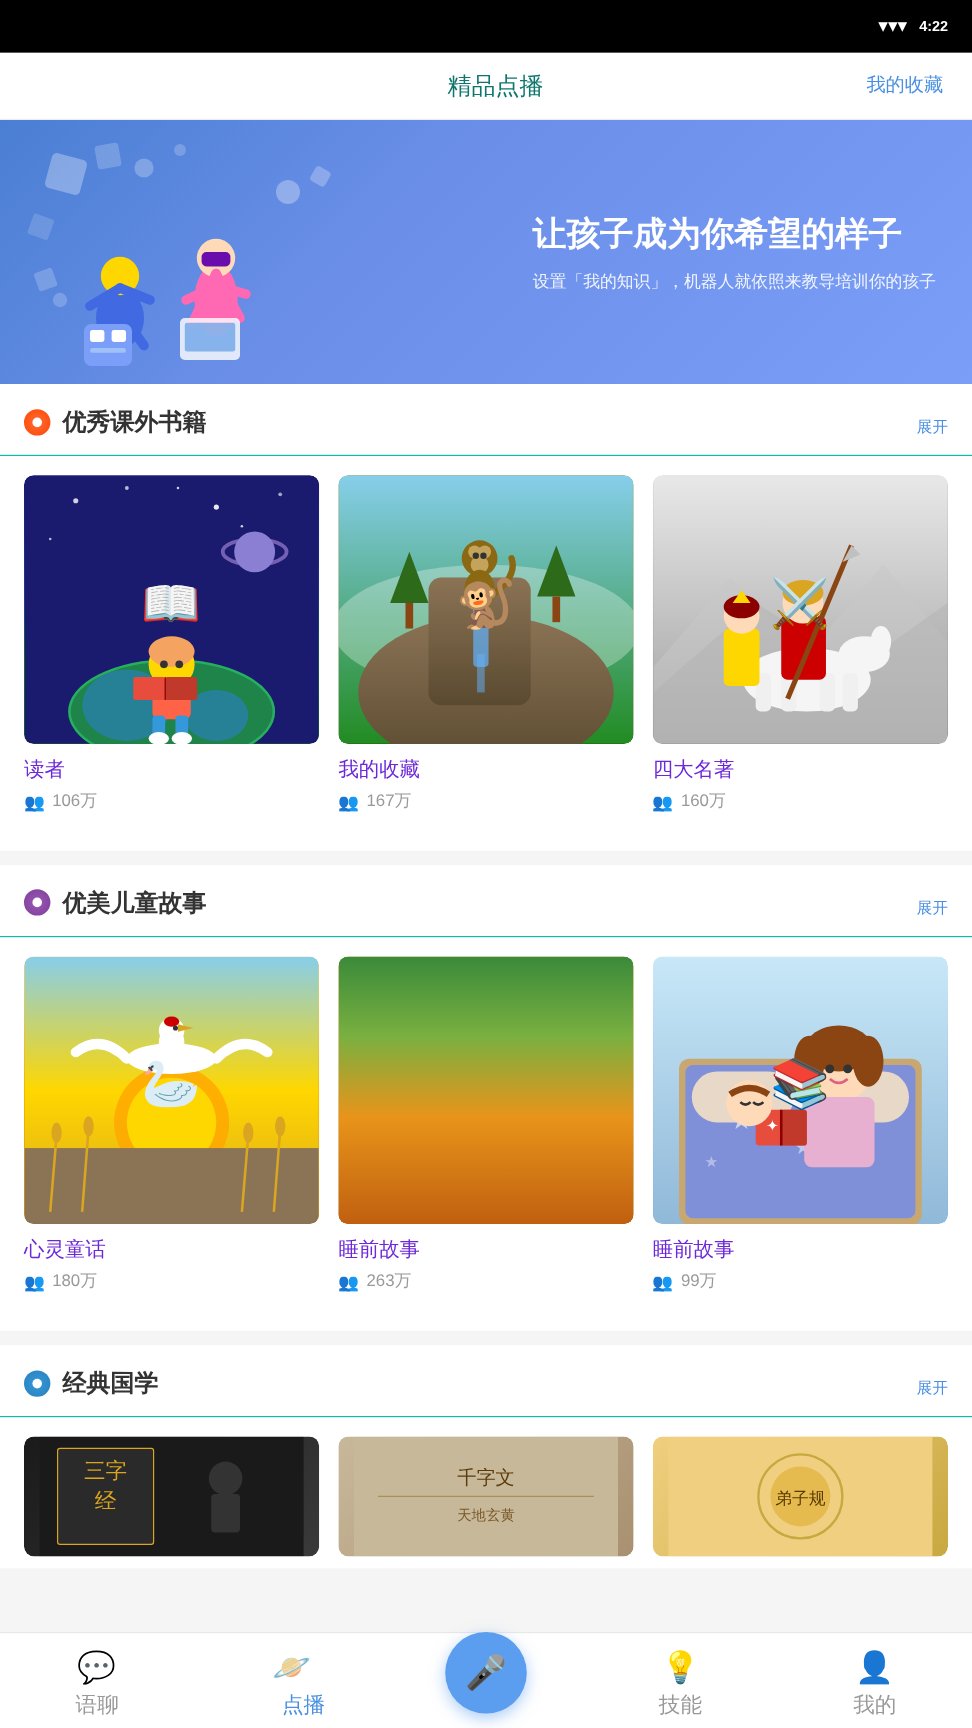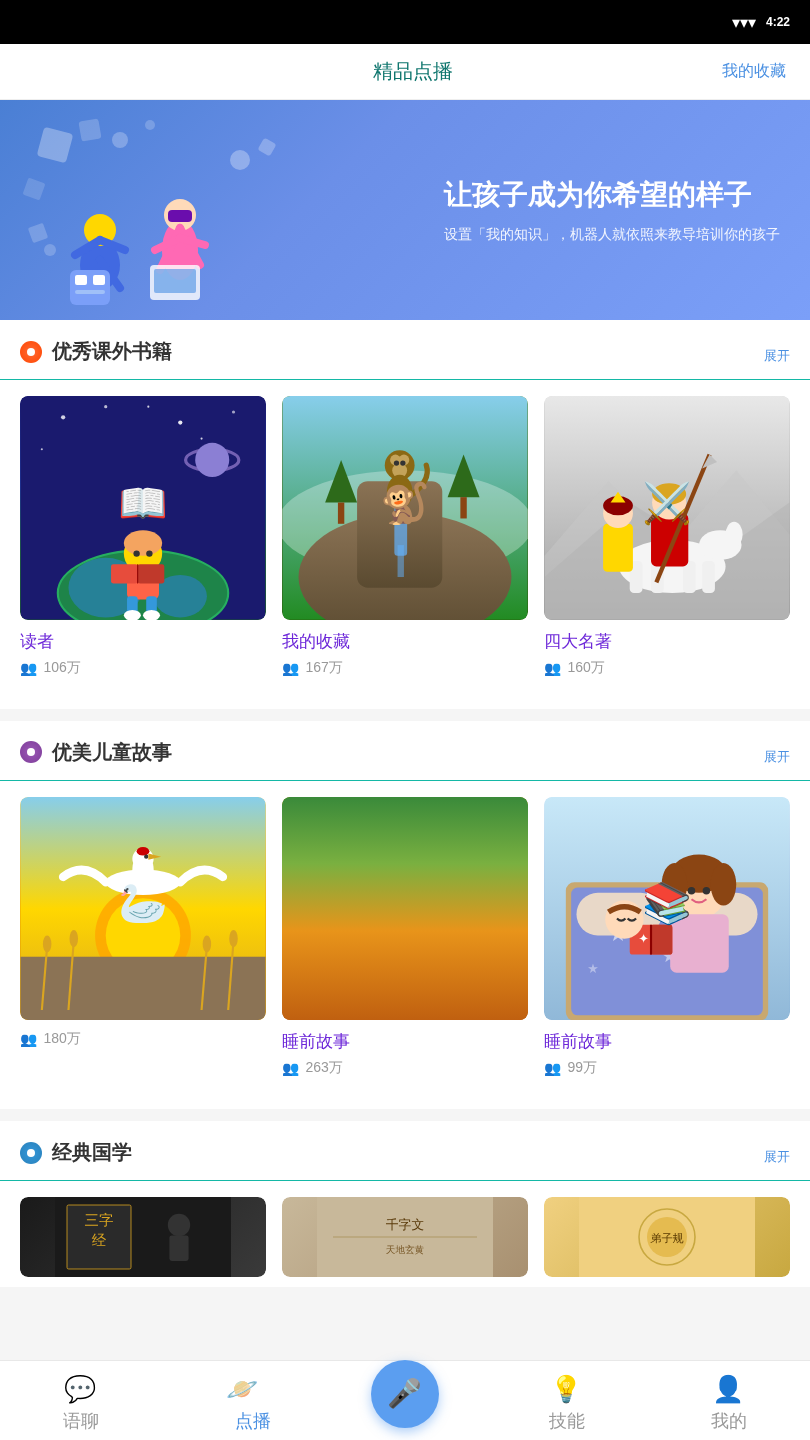--- a/index.html
+++ b/index.html
@@ -314,21 +314,21 @@
     .cards-grid-partial {
       display: grid;
       grid-template-columns: repeat(3, 1fr);
       padding: 16px 12px 0;
       gap: 0;
     }
     .card-partial {
       padding: 0 8px;
     }
     .card-partial .card-image {
-      height: 80px;
+      height: 100px;
     }
 
     
     .banner-figures {
       position: absolute;
       left: 20px;
       top: 10px;
       width: 320px;
       height: 200px;
     }
@@ -641,20 +641,21 @@
             <circle cx="115" cy="58" r="10" fill="white"></circle>
 
             <ellipse cx="115" cy="51" rx="6" ry="4" fill="#CC0000"></ellipse>
 
             <circle cx="118" cy="56" r="2" fill="#333"></circle>
 
             <polygon points="120,59 132,56 120,53" fill="#DAA520"></polygon>
           </svg>
         </div>
       </div>
+      <div class="card-title">心灵童话</div>
       <div class="card-meta">
         <span class="card-meta-icon">👥</span>
         <span>180万</span>
       </div>
     </div>
 
     <div class="card">
       <div class="card-image">
         <div class="book-cover cover-chengyu">
           <svg width="100%" height="100%" viewBox="0 0 230 210">

